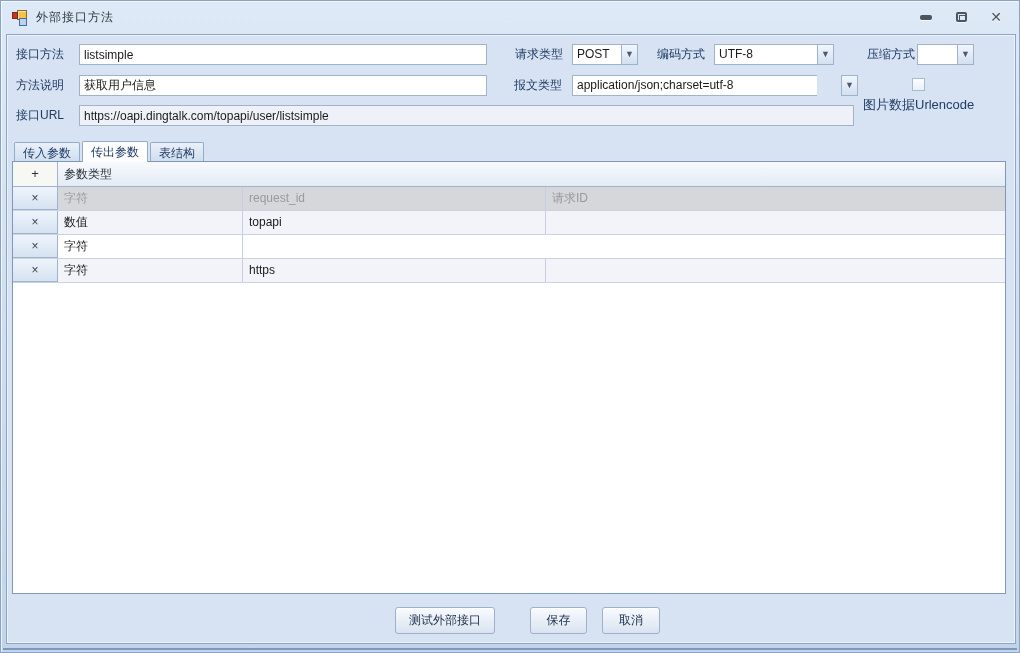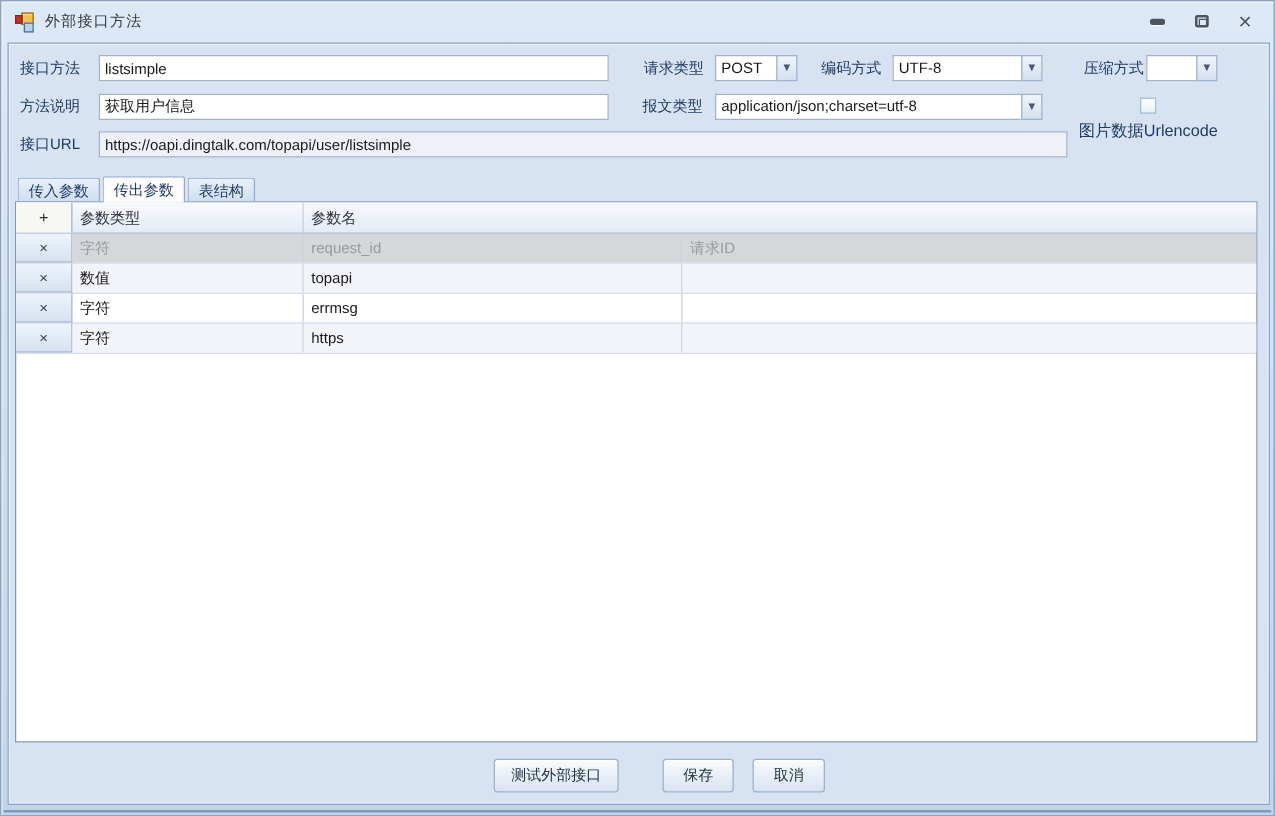--- a/index.html
+++ b/index.html
@@ -169,21 +169,21 @@
     <div class="combo" style="left:910px; top:9px;">
       <div class="combo-text" style="width:40px;"></div>
       <div class="combo-btn">
           <span class="combo-arrow">▼</span>
         </div>
     </div>
 
     <div class="lbl" style="left:9px; top:40px;">方法说明</div>
     <input class="tb" style="left: 72px; top: 40px; width: 408px;" value="获取用户信息">
     <div class="lbl" style="left:507px; top:40px;">报文类型</div>
-    <div class="combo" style="left:565px; top:40px;">
+    <div class="combo" style="left:565px; top:40px;gap:24px;">
       <div class="combo-text" style="width:245px;">application/json;charset=utf-8</div>
       <div class="combo-btn">
           <span class="combo-arrow">▼</span>
         </div>
     </div>
     <div class="checkbox-row" style="left:856px; top:43px;">
       <div class="checkbox"></div>
       <div class="checkbox-label">图片数据Urlencode</div>
     </div>
 
@@ -193,39 +193,37 @@
     <div class="tabs">
       <div class="tab">传入参数</div>
       <div class="tab active">传出参数</div>
       <div class="tab">表结构</div>
     </div>
 
     <div class="grid">
       <div class="grow gheader">
         <div class="gc c-del">+</div>
         <div class="gc c-type">参数类型</div>
-        <div class="gc c-name">参数名</div>
       </div>
       <div class="gbody">
         <div class="grow disabled">
           <div class="gc c-del">×</div>
           <div class="gc c-type">字符</div>
           <div class="gc c-name">request_id</div>
           <div class="gc c-note">请求ID</div>
         </div>
         <div class="grow alt">
           <div class="gc c-del">×</div>
           <div class="gc c-type">数值</div>
           <div class="gc c-name">topapi</div>
           <div class="gc c-note"></div>
         </div>
         <div class="grow">
           <div class="gc c-del">×</div>
           <div class="gc c-type">字符</div>
-          <div class="gc c-name">errmsg</div>
           <div class="gc c-note"></div>
         </div>
         <div class="grow alt">
           <div class="gc c-del">×</div>
           <div class="gc c-type">字符</div>
           <div class="gc c-name">https</div>
           <div class="gc c-note"></div>
         </div>
       </div>
     </div>

